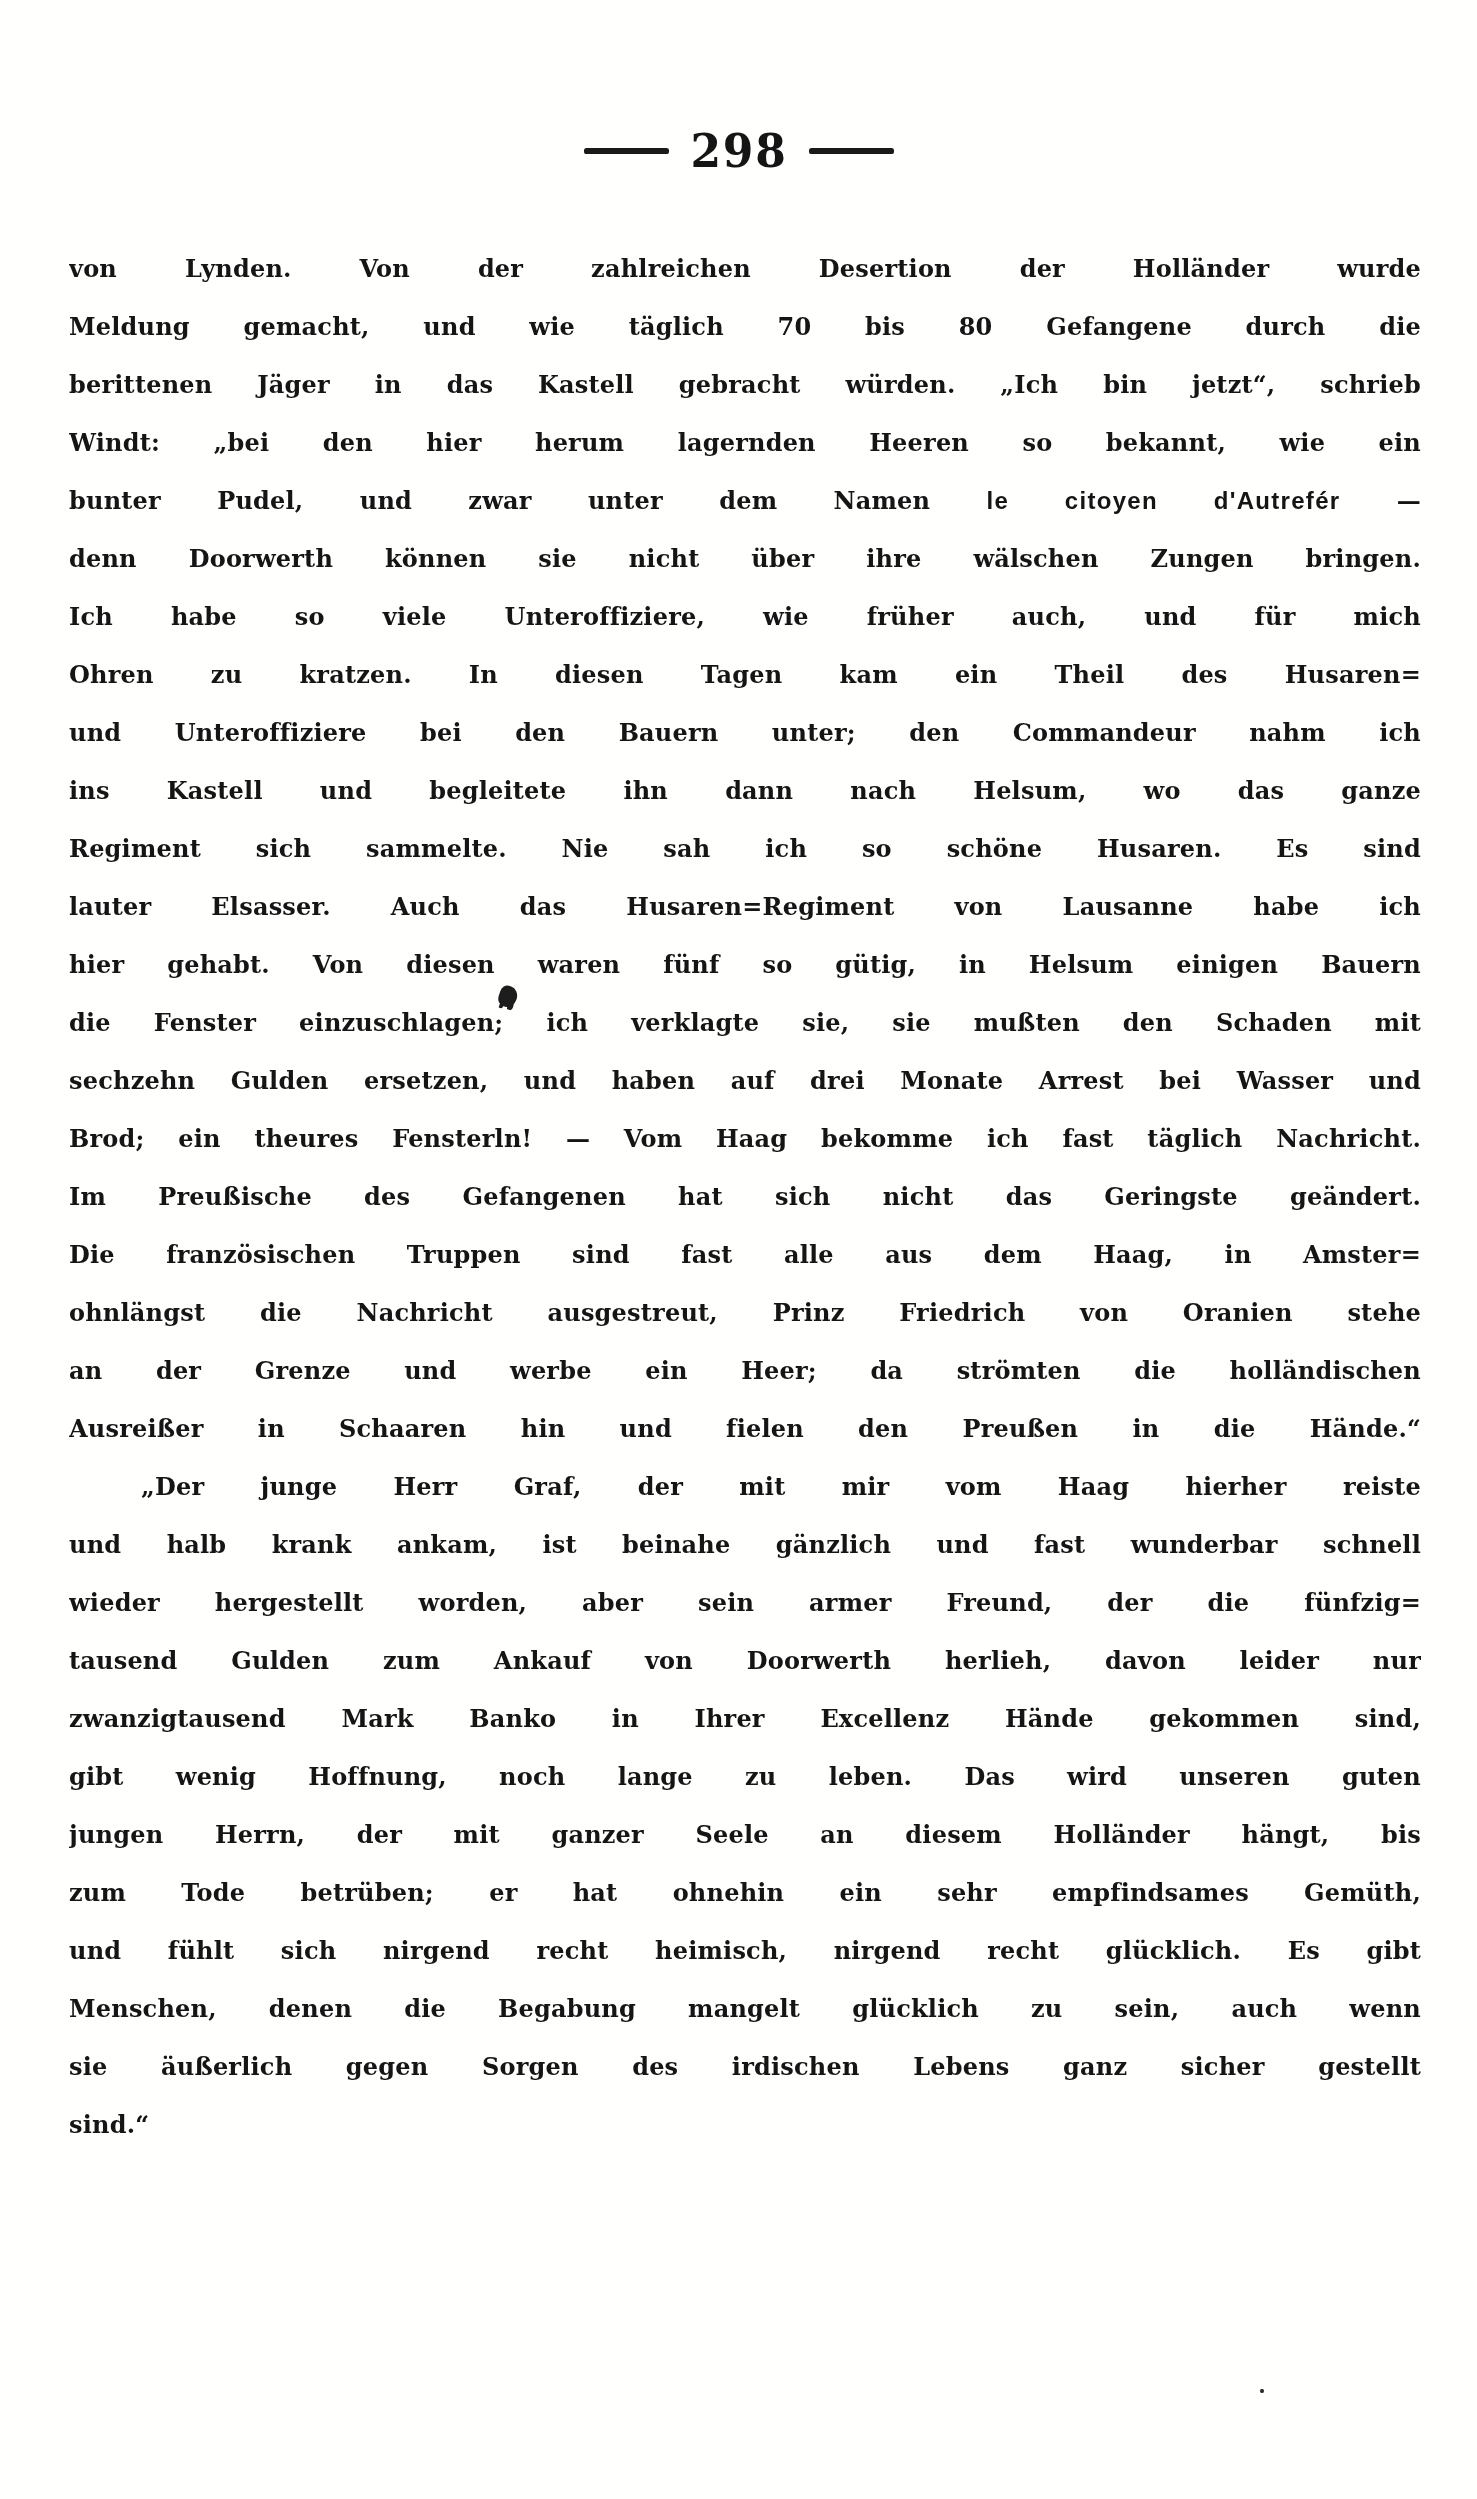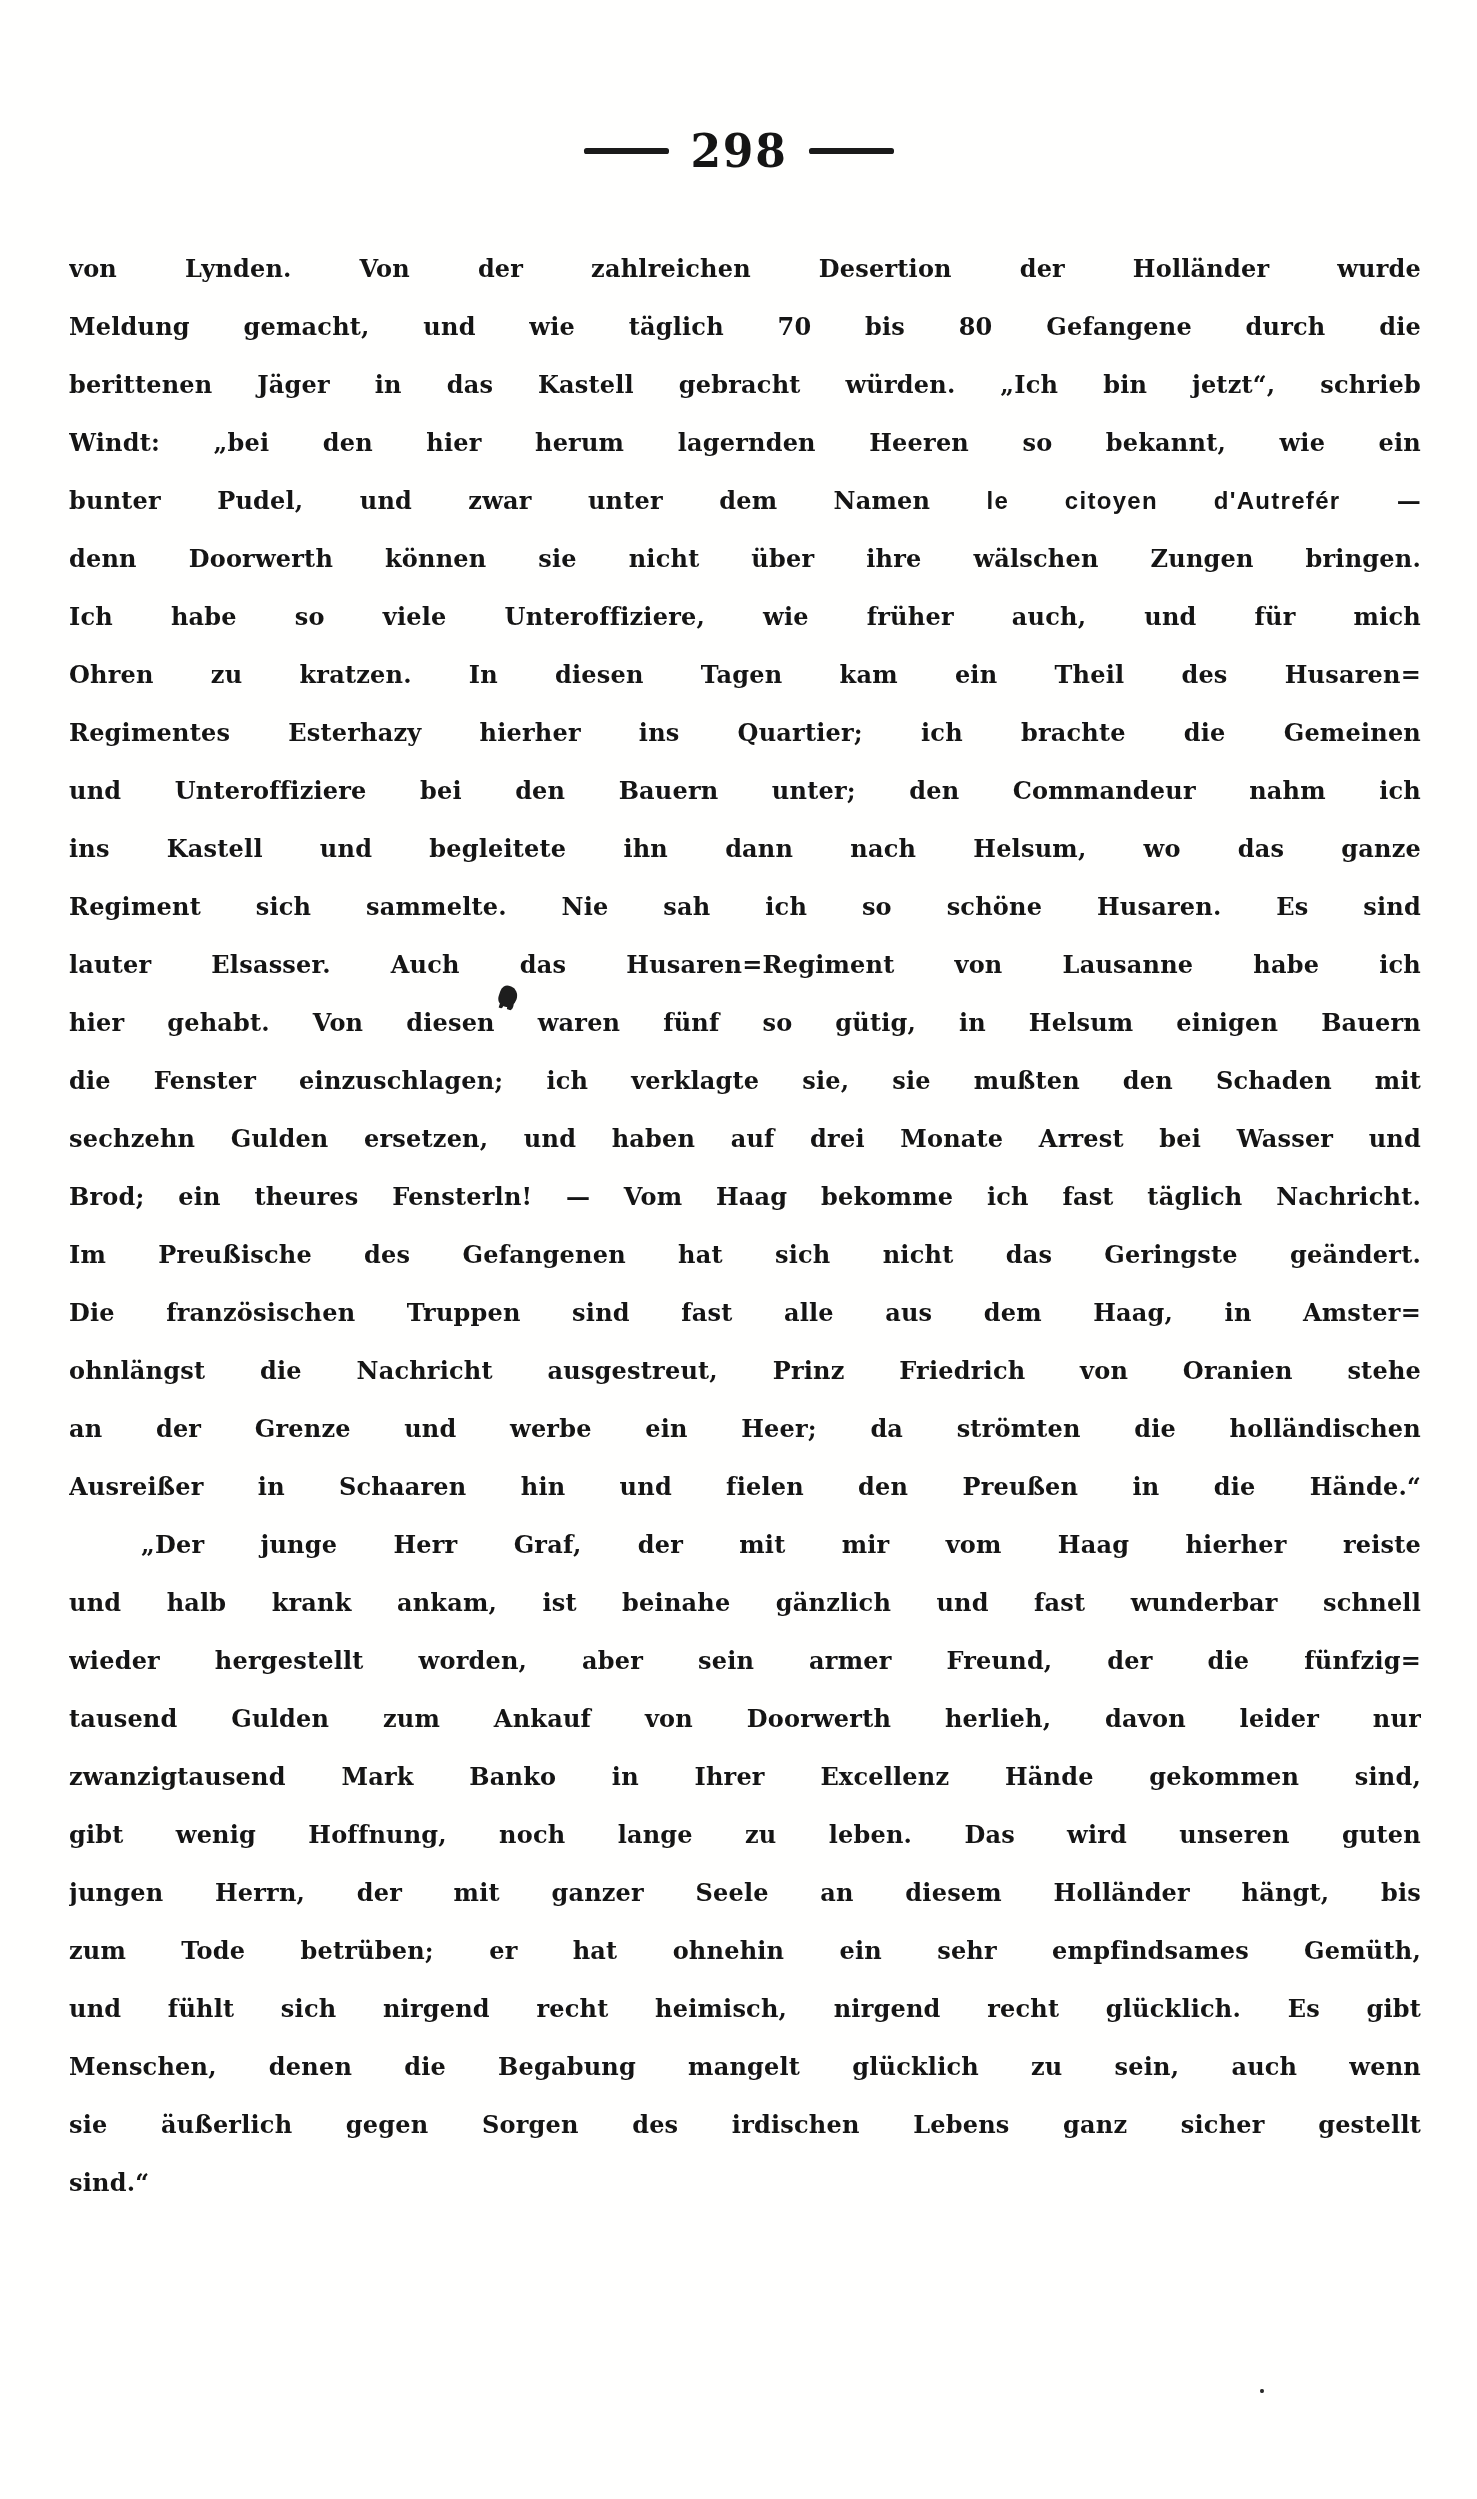--- a/index.html
+++ b/index.html
@@ -95,21 +95,20 @@
   <div class="text-block">
       <div class="paragraph">
         <div class="line"><span>von Lynden. Von der zahlreichen Desertion der Holländer wurde</span></div>
         <div class="line"><span>Meldung gemacht, und wie täglich 70 bis 80 Gefangene durch die</span></div>
         <div class="line"><span>berittenen Jäger in das Kastell gebracht würden. „Ich bin jetzt“, schrieb</span></div>
         <div class="line"><span>Windt: „bei den hier herum lagernden Heeren so bekannt, wie ein</span></div>
         <div class="line"><span>bunter Pudel, und zwar unter dem Namen </span><span class="antiqua">le citoyen d'Autrefér</span><span> —</span></div>
         <div class="line"><span>denn Doorwerth können sie nicht über ihre wälschen Zungen bringen.</span></div>
         <div class="line"><span>Ich habe so viele Unteroffiziere, wie früher auch, und für mich</span></div>
         <div class="line"><span>Ohren zu kratzen. In diesen Tagen kam ein Theil des Husaren=</span></div>
-        <div class="line"><span>Regimentes Esterhazy hierher ins Quartier; ich brachte die Gemeinen</span></div>
         <div class="line"><span>und Unteroffiziere bei den Bauern unter; den Commandeur nahm ich</span></div>
         <div class="line"><span>ins Kastell und begleitete ihn dann nach Helsum, wo das ganze</span></div>
         <div class="line"><span>Regiment sich sammelte. Nie sah ich so schöne Husaren. Es sind</span></div>
         <div class="line"><span>lauter Elsasser. Auch das Husaren=Regiment von Lausanne habe ich</span></div>
         <div class="line"><span>hier gehabt. Von diesen waren fünf so gütig, in Helsum einigen Bauern</span></div>
         <div class="line"><span>die Fenster einzuschlagen; ich verklagte sie, sie mußten den Schaden mit</span></div>
         <div class="line"><span>sechzehn Gulden ersetzen, und haben auf drei Monate Arrest bei Wasser und</span></div>
         <div class="line"><span>Brod; ein theures Fensterln! — Vom Haag bekomme ich fast täglich Nachricht.</span></div>
         <div class="line"><span>Im Preußische des Gefangenen hat sich nicht das Geringste geändert.</span></div>
         <div class="line"><span>Die französischen Truppen sind fast alle aus dem Haag, in Amster=</span></div>

